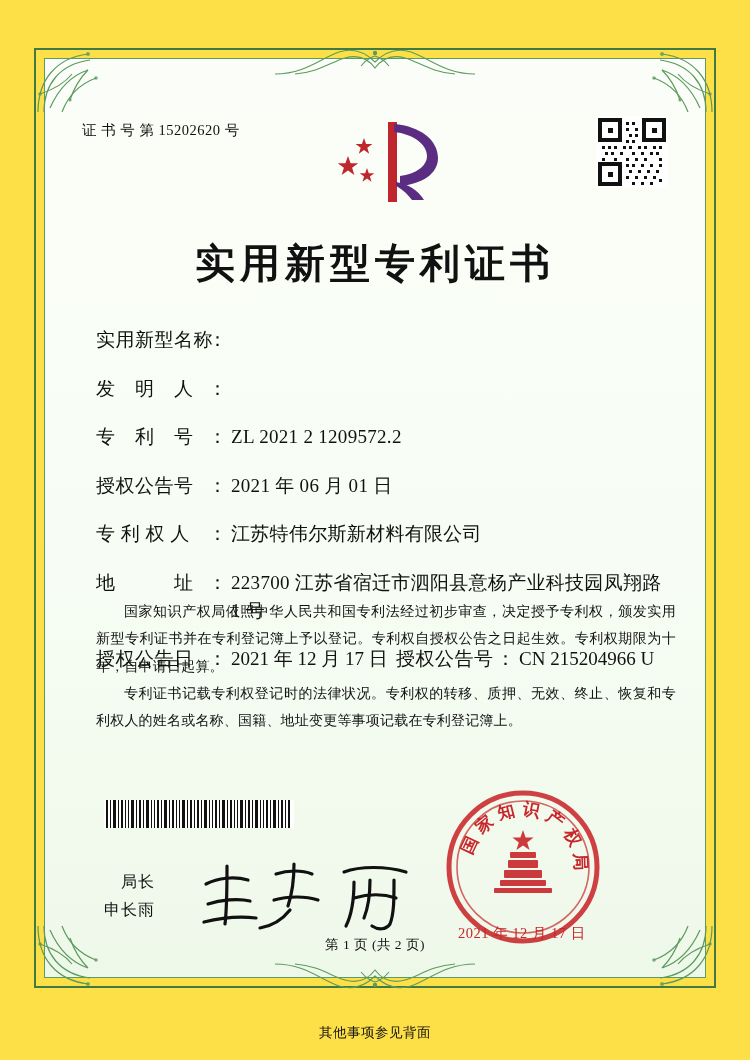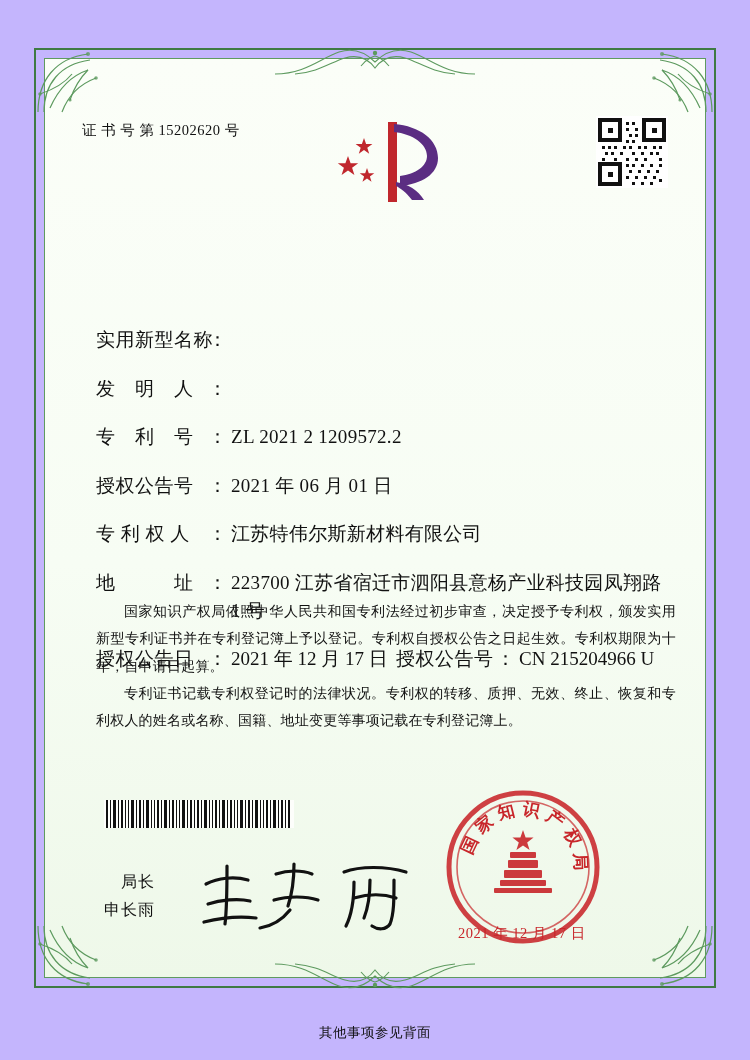--- a/index.html
+++ b/index.html
@@ -12,21 +12,21 @@
     background: #ffffff;
     font-family: "Liberation Serif", "DejaVu Serif", serif;
     color: #1a1a1a;
     overflow: hidden;
   }
 
   .page {
     position: relative;
     width: 750px;
     height: 1060px;
-    background: #c4b5fd;
+    background: #fde047;
     overflow: hidden;
   }
 
   
   .border-outer {
     position: absolute;
     left: 34px;
     top: 48px;
     width: 682px;
     height: 940px;
@@ -410,20 +410,21 @@
           <rect x="48" y="60" width="3" height="3"></rect>
             <rect x="57" y="60" width="3" height="3"></rect>
           <rect x="63" y="63" width="3" height="3"></rect>
             <rect x="36" y="66" width="3" height="3"></rect>
           <rect x="45" y="66" width="3" height="3"></rect>
             <rect x="54" y="66" width="3" height="3"></rect>
         </g>
       </svg>
     </div>
 
+    <div class="doc-title">实用新型专利证书</div>
 
     <div class="fields">
       <div class="field-row">
         <span class="field-label">实用新型名称</span>
         <span class="field-sep">：</span>
       </div>
       <div class="field-row">
         <span class="field-label">发　明　人</span>
         <span class="field-sep">：</span>
       </div>
@@ -571,17 +572,18 @@
           <path id="sealArc" d="M 79 79 m -52,0 a 52,52 0 1,1 104,0" transform="rotate(0 79 79)"></path>
         </defs>
         <text font-family="'Liberation Serif', serif" font-size="17" font-weight="bold" fill="#c8262a" letter-spacing="6">
           <textPath href="#sealArc" startOffset="7%">国家知识产权局</textPath>
         </text>
       </svg>
     </div>
 
     <div class="seal-date">2021 年 12 月 17 日</div>
 
+    <div class="page-no">第 1 页 (共 2 页)</div>
   </div>
 
   <div class="footnote">其他事项参见背面</div>
 
 </div>
 
 </body></html>

